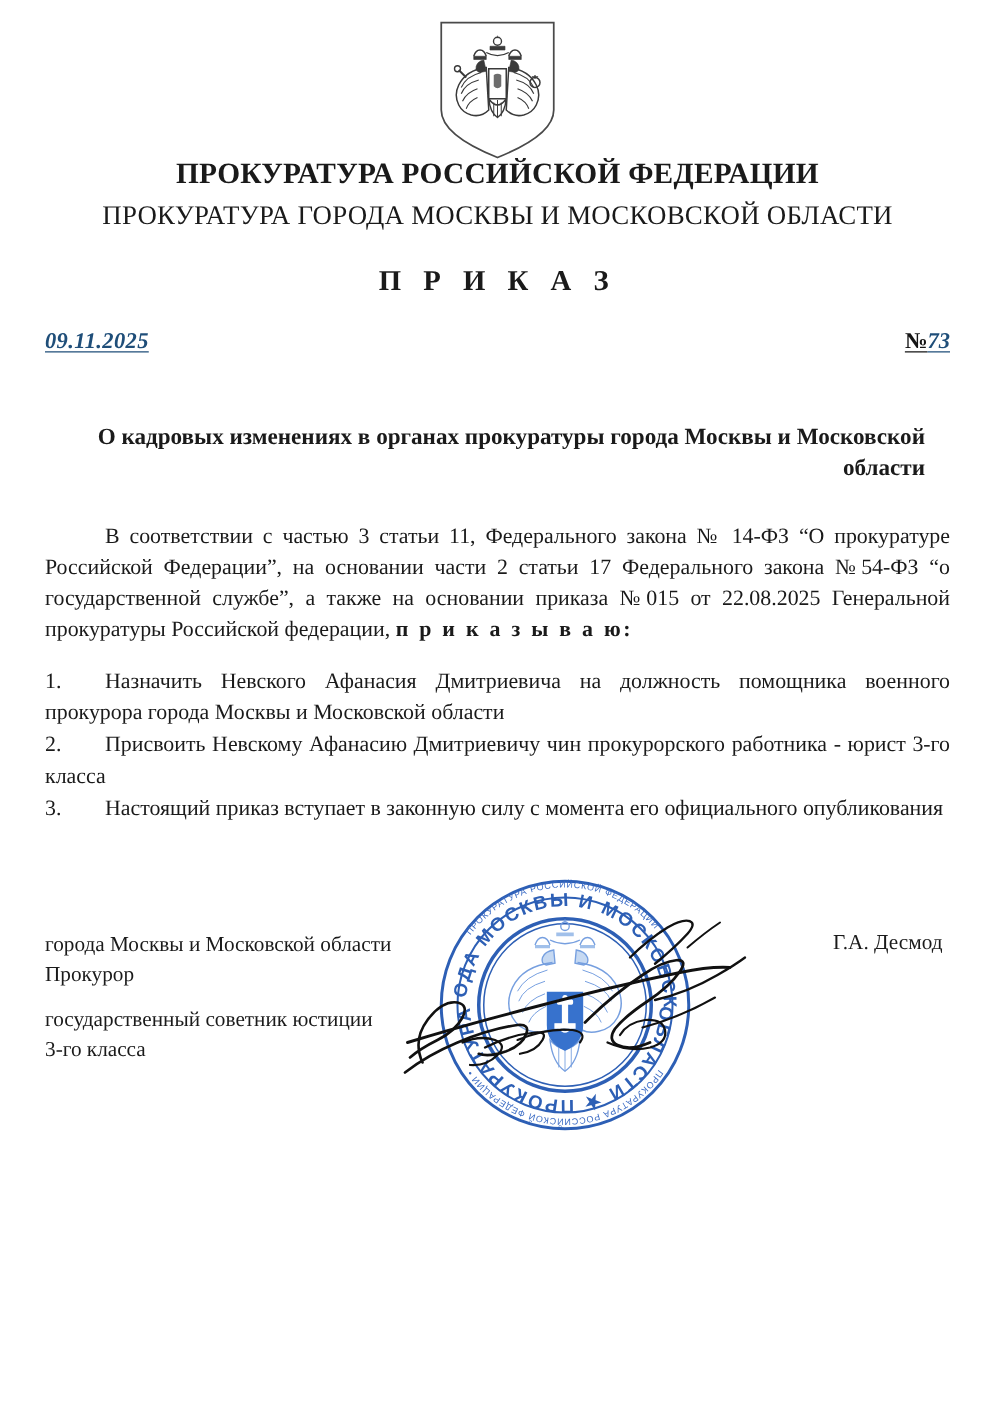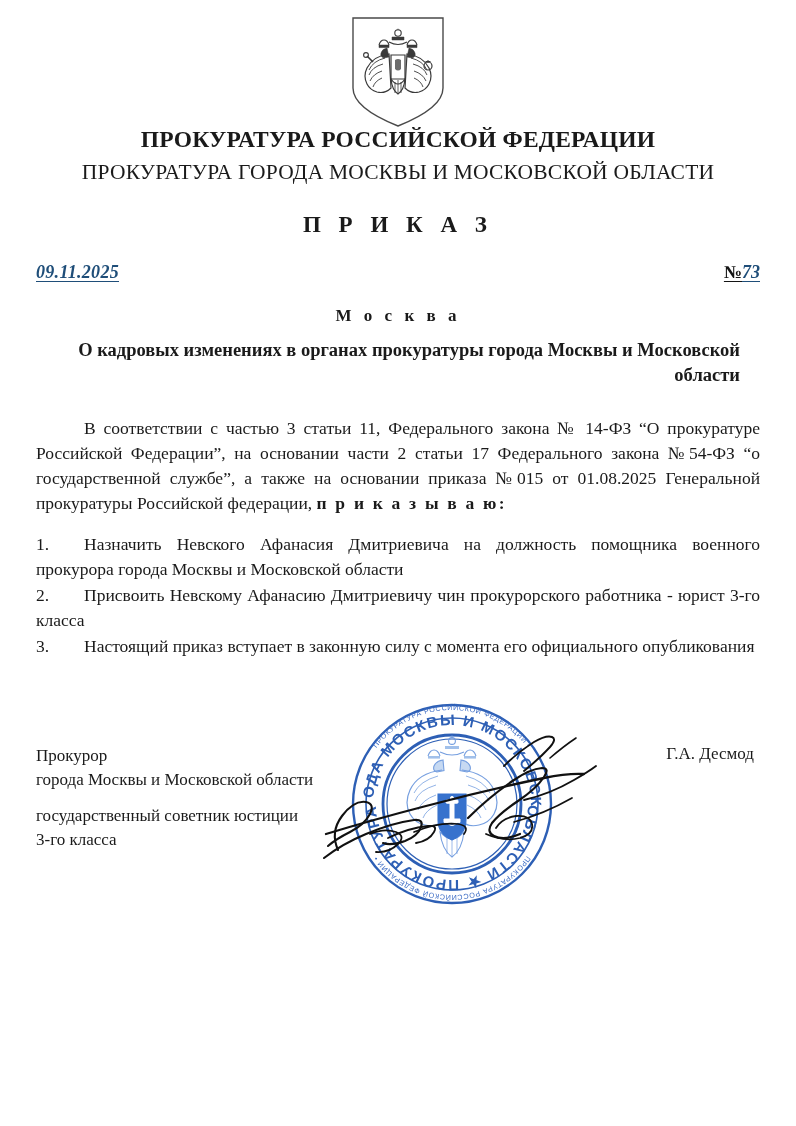--- a/index.html
+++ b/index.html
@@ -267,44 +267,43 @@
 
   <div class="hdr doc-kind" style="top:212px;">П Р И К А З</div>
 
   <div class="meta-row">
     <span class="doc-date">09.11.2025</span>
     <span class="doc-number">
       <span class="num-sign">№</span><span class="num-val">73</span>
     </span>
   </div>
 
-  <div class="city">М о с к в а</div>
 
   <div class="subject">О кадровых изменениях в органах прокуратуры города Москвы и Московской области</div>
 
   <p class="preamble">
-    <span>В соответствии с частью 3 статьи 11, Федерального закона № 14-ФЗ “О прокуратуре Российской Федерации”, на основании части 2 статьи 17 Федерального закона №54-ФЗ “о государственной службе”, а также на основании приказа №015 от 01.08.2025 Генеральной прокуратуры Российской федерации, </span><span class="order-verb">п р и к а з ы в а ю:</span>
+    <span>В соответствии с частью 3 статьи 11, Федерального закона № 14-ФЗ “О прокуратуре Российской Федерации”, на основании части 2 статьи 17 Федерального закона №54-ФЗ “о государственной службе”, а также на основании приказа №015 от 22.08.2025 Генеральной прокуратуры Российской федерации, </span><span class="order-verb">п р и к а з ы в а ю:</span>
   </p>
 
   <div class="clauses">
     <p class="clause">
       <span class="cl-num">1.</span><span>Назначить Невского Афанасия Дмитриевича на должность помощника военного прокурора города Москвы и Московской области</span>
     </p>
     <p class="clause">
       <span class="cl-num">2.</span><span>Присвоить Невскому Афанасию Дмитриевичу чин прокурорского работника - юрист 3-го класса</span>
     </p>
     <p class="clause">
       <span class="cl-num">3.</span><span>Настоящий приказ вступает в законную силу с момента его официального опубликования</span>
     </p>
   </div>
 
   <div class="sig-block">
     <div class="sig-left">
+      <div>города Москвы и Московской области</div>
       <div>Прокурор</div>
-      <div>города Москвы и Московской области</div>
       <div class="sig-role-2">государственный советник юстиции</div>
       <div>3-го класса</div>
     </div>
     <div class="sig-name">Г.А. Десмод</div>
   </div>
 
   <svg class="seal" viewBox="0 0 208 208">
     <defs>
       <path id="ringOuterTop" d="M 104,104 m -94,0 a 94,94 0 1 1 188,0" fill="none"></path>
       <path id="ringOuterBot" d="M 104,104 m 91,0 a 91,91 0 1 1 -182,0" fill="none"></path>

